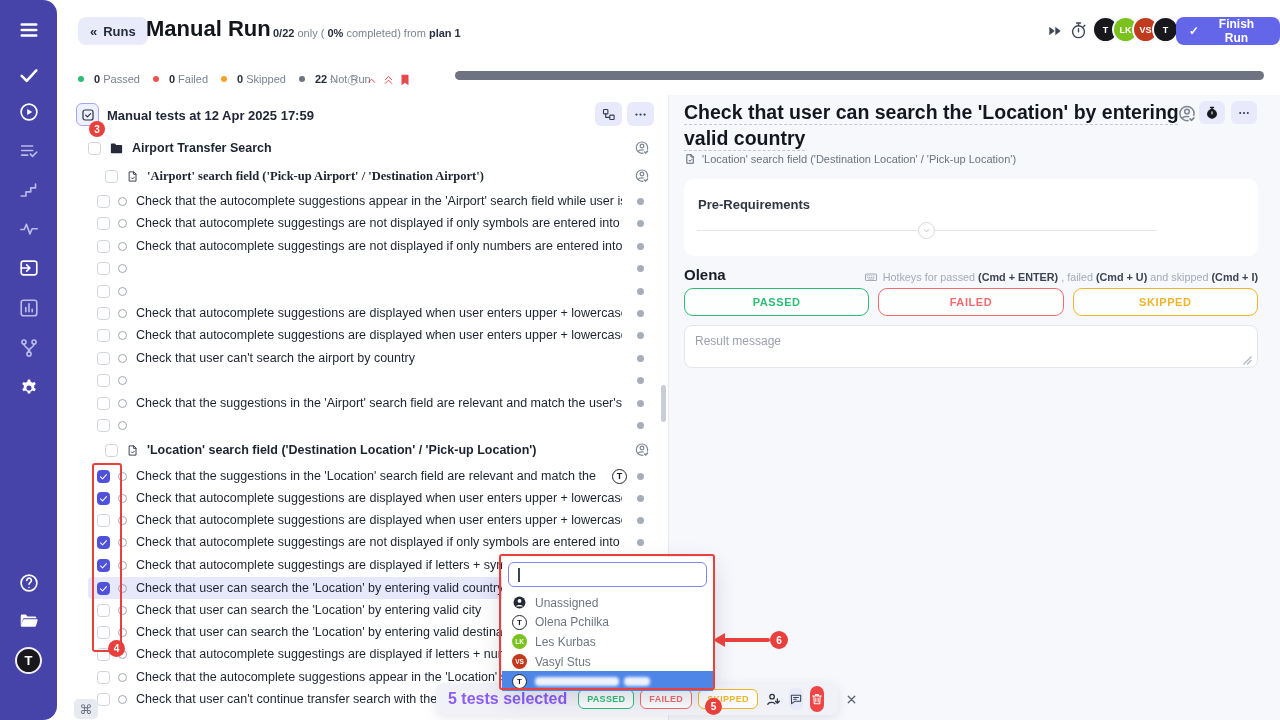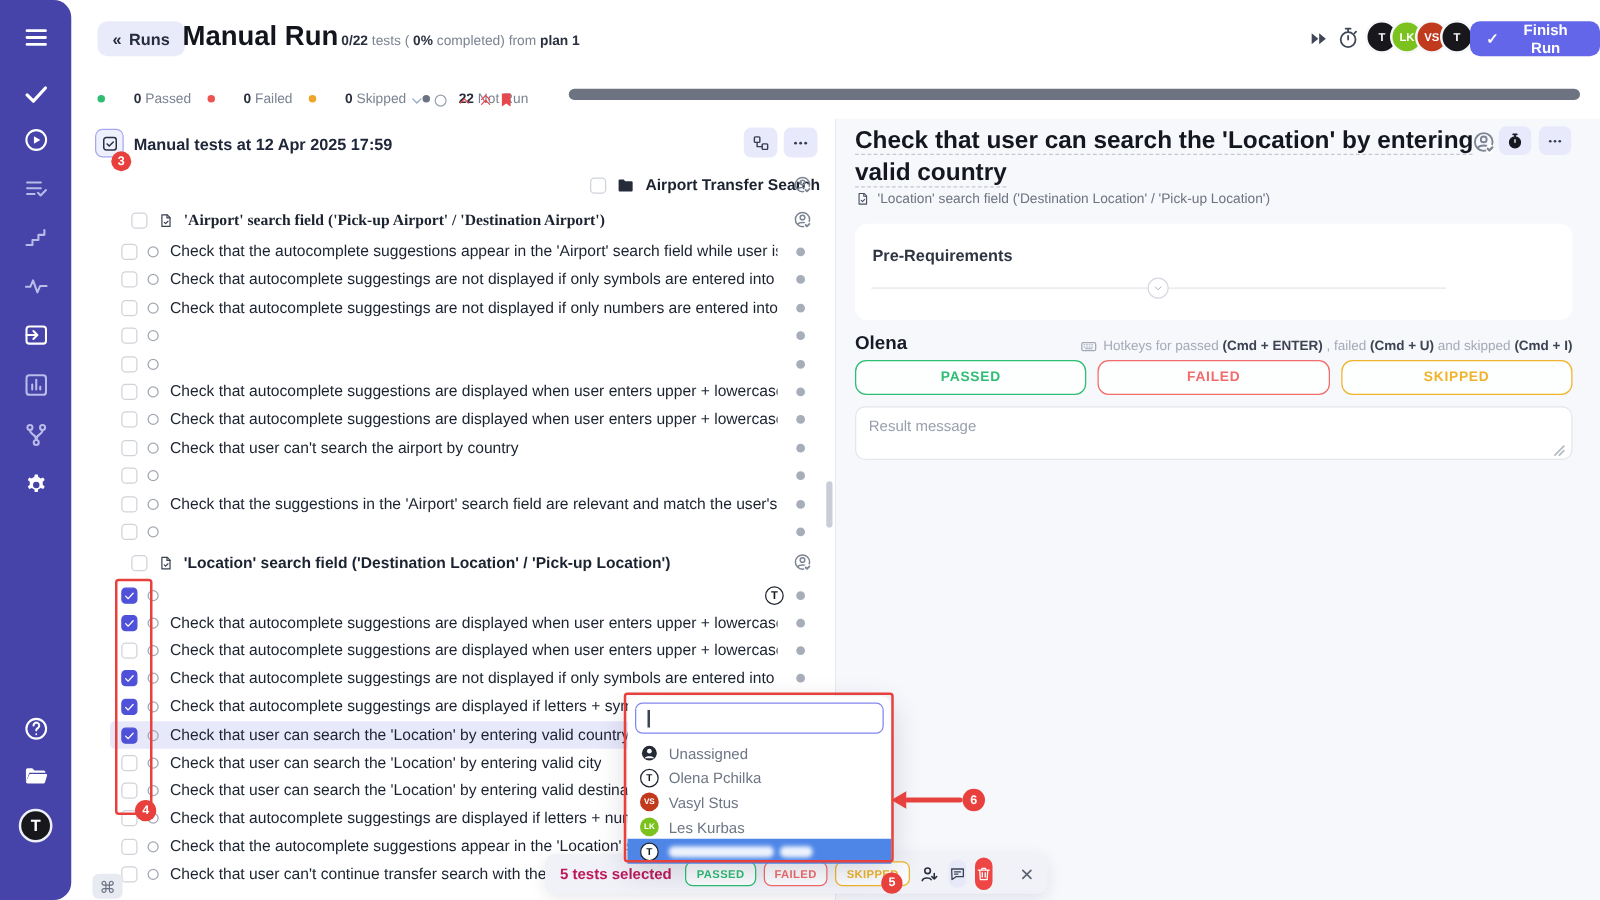--- a/index.html
+++ b/index.html
@@ -17,21 +17,21 @@
 .page-title{position:absolute;left:146px;top:16px;font-size:22px;font-weight:bold;color:#12151c}
 .title-meta{position:absolute;left:273px;top:27px;font-size:11px;color:#7b8291}
 .title-meta b{color:#2a3040}
 .hdr-ico{position:absolute;color:#3f4757;cursor:pointer}
 .avatars{position:absolute;left:1092px;top:16px;display:flex}
 .av{width:27px;height:27px;border-radius:50%;border:2px solid #f7f8fc;display:flex;align-items:center;justify-content:center;font-size:9px;font-weight:bold;color:#fff;margin-left:-7px}
 .av:first-child{margin-left:0}
 .btn-finish{position:absolute;left:1176px;top:17px;height:28px;padding:0 13px;background:#6366e9;color:#fff;border:none;border-radius:8px;font-family:inherit;font-size:12px;font-weight:bold;display:flex;align-items:center;gap:7px;cursor:pointer}
 
 .stats{position:absolute;left:78px;top:73px;display:flex;gap:13px;font-size:11px;color:#7b8291;align-items:center}
-.stat{display:flex;align-items:center;gap:23px}
+.stat{display:flex;align-items:center;gap:10px}
 .stat .d{width:6px;height:6px;border-radius:50%}
 .stat b{color:#272d3c}
 .view-ico{position:absolute;cursor:pointer}
 .progress{position:absolute;left:455px;top:71px;width:809px;height:9px;border-radius:5px;background:#6d7380}
 
 .tree-selall{position:absolute;left:76px;top:103px;width:23px;height:23px;border:1.5px solid #a5a8ef;background:#eef0fd;border-radius:6px;display:flex;align-items:center;justify-content:center;color:#2b3044;cursor:pointer}
 .tree-title{position:absolute;left:107px;top:108px;font-size:13px;font-weight:bold;color:#20273a}
 .sq-btn{border:none;background:#e8eafc;border-radius:6px;display:flex;align-items:center;justify-content:center;color:#343b52;cursor:pointer}
 .trow{position:absolute;left:88px;width:568px;height:22px;display:flex;align-items:center;font-size:12.5px;color:#1c2330;cursor:pointer}
 .trow.sel{background:#e8e8fb;border-radius:4px}
@@ -64,21 +64,21 @@
 .dd-input{position:absolute;left:6px;top:5px;width:199px;height:25px;border:1.5px solid #8186ee;border-radius:6px;background:#fff}
 .dd-caret{position:absolute;left:9px;top:5px;width:1.5px;height:14px;background:#3c4352}
 .dd-opts{position:absolute;left:0;top:36px;width:211px}
 .dd-opt{height:19.6px;display:flex;align-items:center;gap:8px;padding-left:10px;font-size:12px;color:#6e7684;cursor:pointer}
 .dd-opt.sel{background:#4e86e8;color:#fff}
 .dd-av{flex:0 0 15px;width:15px;height:15px;border-radius:50%;display:flex;align-items:center;justify-content:center;font-size:6.5px;font-weight:bold;color:#fff}
 .mask{display:flex;gap:5px;filter:blur(1.5px)}
 .mask i{display:block;height:9px;border-radius:4px;background:rgba(255,255,255,.9)}
 
 .selbar{position:absolute;left:436px;top:683px;width:402px;height:32px;background:#f1f2f8;border-radius:8px;box-shadow:0 3px 12px rgba(30,34,60,.10);display:flex;align-items:center;padding:0 12px;gap:7px;z-index:9}
-.selbar .cnt{font-size:12px;font-weight:bold;color:#be185d;margin-right:4px;white-space:nowrap}
+.selbar .cnt{font-size:16px;font-weight:bold;color:#8b5cf6;margin-right:4px;white-space:nowrap}
 .pill{height:20px;padding:0 8px;border-radius:6px;background:#fbfcfe;font-family:inherit;font-size:9px;font-weight:bold;letter-spacing:.3px;cursor:pointer}
 .ibtn{border:none;background:transparent;display:flex;align-items:center;justify-content:center;cursor:pointer}
 
 .ann{z-index:12;pointer-events:none}
 .badge{position:absolute;border-radius:50%;background:#e8413d;color:#fff;font-size:10px;font-weight:bold;display:flex;align-items:center;justify-content:center;z-index:13}
 .cmd-badge{position:absolute;left:74px;top:699px;width:24px;height:20px;background:#e8eaf1;border-radius:5px;color:#6a7283;font-size:13px;display:flex;align-items:center;justify-content:center;cursor:pointer}
 </style>
 </head>
 <body>
 
@@ -160,21 +160,21 @@
   <div class="sb-icon" style="top:647px">
     <div class="sb-avatar">T</div>
   </div>
 </aside>
 
 <button class="btn-runs">
   <span>«</span>
   <span>Runs</span>
 </button>
 <div class="page-title">Manual Run</div>
-<div class="title-meta" id="title-meta"><b>0/22</b><span> tests ( </span><b>0%</b><span> completed) from </span><b>plan 1</b></div>
+<div class="title-meta" id="title-meta"><b>0/22</b><span> only ( </span><b>0%</b><span> completed) from </span><b>plan 1</b></div>
 <span class="hdr-ico" style="left:1047px;top:23px">
     <svg width="16" height="16" viewBox="0 0 24 24" fill="none" stroke="currentColor" stroke-width="1.8" stroke-linecap="round" stroke-linejoin="round">
       <path fill="currentColor" stroke="none" d="M3.5 5.5v13l8-6.5zM12.5 5.5v13l8-6.5z"></path>
     </svg>
   </span>
 <span class="hdr-ico" style="left:1069px;top:21px">
     <svg width="19" height="19" viewBox="0 0 24 24" fill="none" stroke="currentColor" stroke-width="1.8" stroke-linecap="round" stroke-linejoin="round">
       <circle cx="12" cy="13.5" r="7.5"></circle>
       <path d="M12 13.5V9.8M9.5 2.5h5M12 2.5v3.5M18.5 7l1.5-1.5"></path>
     </svg>
@@ -250,21 +250,21 @@
     </svg>
   </button>
 <button class="sq-btn" style="position:absolute;left:627px;top:102px;width:27px;height:24px">
     <svg width="15" height="15" viewBox="0 0 24 24" fill="none" stroke="currentColor" stroke-width="1.8" stroke-linecap="round" stroke-linejoin="round">
       <circle cx="5.5" cy="12" r="1.8" fill="currentColor" stroke="none"></circle>
       <circle cx="12" cy="12" r="1.8" fill="currentColor" stroke="none"></circle>
       <circle cx="18.5" cy="12" r="1.8" fill="currentColor" stroke="none"></circle>
     </svg>
   </button>
 <div id="tree-rows">
-    <div class="trow" style="top: 137px; justify-content: flex-end;">
+    <div class="trow" style="top: 137px;">
       <div class="cb" style="margin-left: 0px;"></div>
       <div style="color: rgb(38, 43, 58); margin-right: 8px;">
         <svg width="15" height="15" viewBox="0 0 24 24" fill="none" stroke="currentColor" stroke-width="1.8" stroke-linecap="round" stroke-linejoin="round">
           <path fill="currentColor" stroke="none" d="M3 5.5A1.5 1.5 0 014.5 4h5l2 2.5h8A1.5 1.5 0 0121 8v10a1.5 1.5 0 01-1.5 1.5h-15A1.5 1.5 0 013 18z"></path>
         </svg>
       </div>
       <div class="lbl" style="font-weight: bold;">Airport Transfer Search</div>
       <div class="ricon" style="left: 546px;">
         <svg width="16" height="16" viewBox="0 0 24 24" fill="none" stroke="currentColor" stroke-width="1.8" stroke-linecap="round" stroke-linejoin="round">
           <circle cx="12" cy="11.5" r="8.5"></circle>
@@ -375,20 +375,21 @@
         </svg>
       </div>
     </div>
     <div class="trow" style="top: 465px;">
       <div class="cb on" style="margin-left: 9px;">
         <svg width="9" height="9" viewBox="0 0 24 24" fill="none" stroke="currentColor" stroke-width="1.8" stroke-linecap="round" stroke-linejoin="round">
           <path d="M4 13l5.5 5.5L20 7" stroke-width="2.8"></path>
         </svg>
       </div>
       <div class="ring"></div>
+      <div class="lbl">Check that the suggestions in the 'Location' search field are relevant and match the</div>
       <div class="tlogo" style="position: absolute; left: 524px;">T</div>
       <div class="rdot"></div>
     </div>
     <div class="trow" style="top: 487px;">
       <div class="cb on" style="margin-left: 9px;">
         <svg width="9" height="9" viewBox="0 0 24 24" fill="none" stroke="currentColor" stroke-width="1.8" stroke-linecap="round" stroke-linejoin="round">
           <path d="M4 13l5.5 5.5L20 7" stroke-width="2.8"></path>
         </svg>
       </div>
       <div class="ring"></div>
@@ -543,26 +544,26 @@
             <path d="M6 18.5c1-3.4 11-3.4 12 0z" fill="#fff" stroke="none"></path>
           </svg>
         </div>
         <span>Unassigned</span>
       </div>
       <div class="dd-opt">
         <div class="dd-av" style="background: rgb(255, 255, 255); border: 1.5px solid rgb(32, 36, 47); color: rgb(22, 24, 31); font-size: 8px;">T</div>
         <span>Olena Pchilka</span>
       </div>
       <div class="dd-opt">
+        <div class="dd-av" style="background: rgb(123, 194, 30);">LK</div>
+        <span>Les Kurbas</span>
+      </div>
+      <div class="dd-opt">
         <div class="dd-av" style="background: rgb(194, 58, 29);">VS</div>
         <span>Vasyl Stus</span>
-      </div>
-      <div class="dd-opt">
-        <div class="dd-av" style="background: rgb(123, 194, 30);">LK</div>
-        <span>Les Kurbas</span>
       </div>
       <div class="dd-opt sel">
         <div class="dd-av" style="background: rgb(255, 255, 255); border: 1.5px solid rgb(32, 36, 47); color: rgb(22, 24, 31); font-size: 8px;">T</div>
         <div class="mask">
           <i style="width:84px"></i>
           <i style="width:26px"></i>
         </div>
       </div>
     </div>
 </div>

